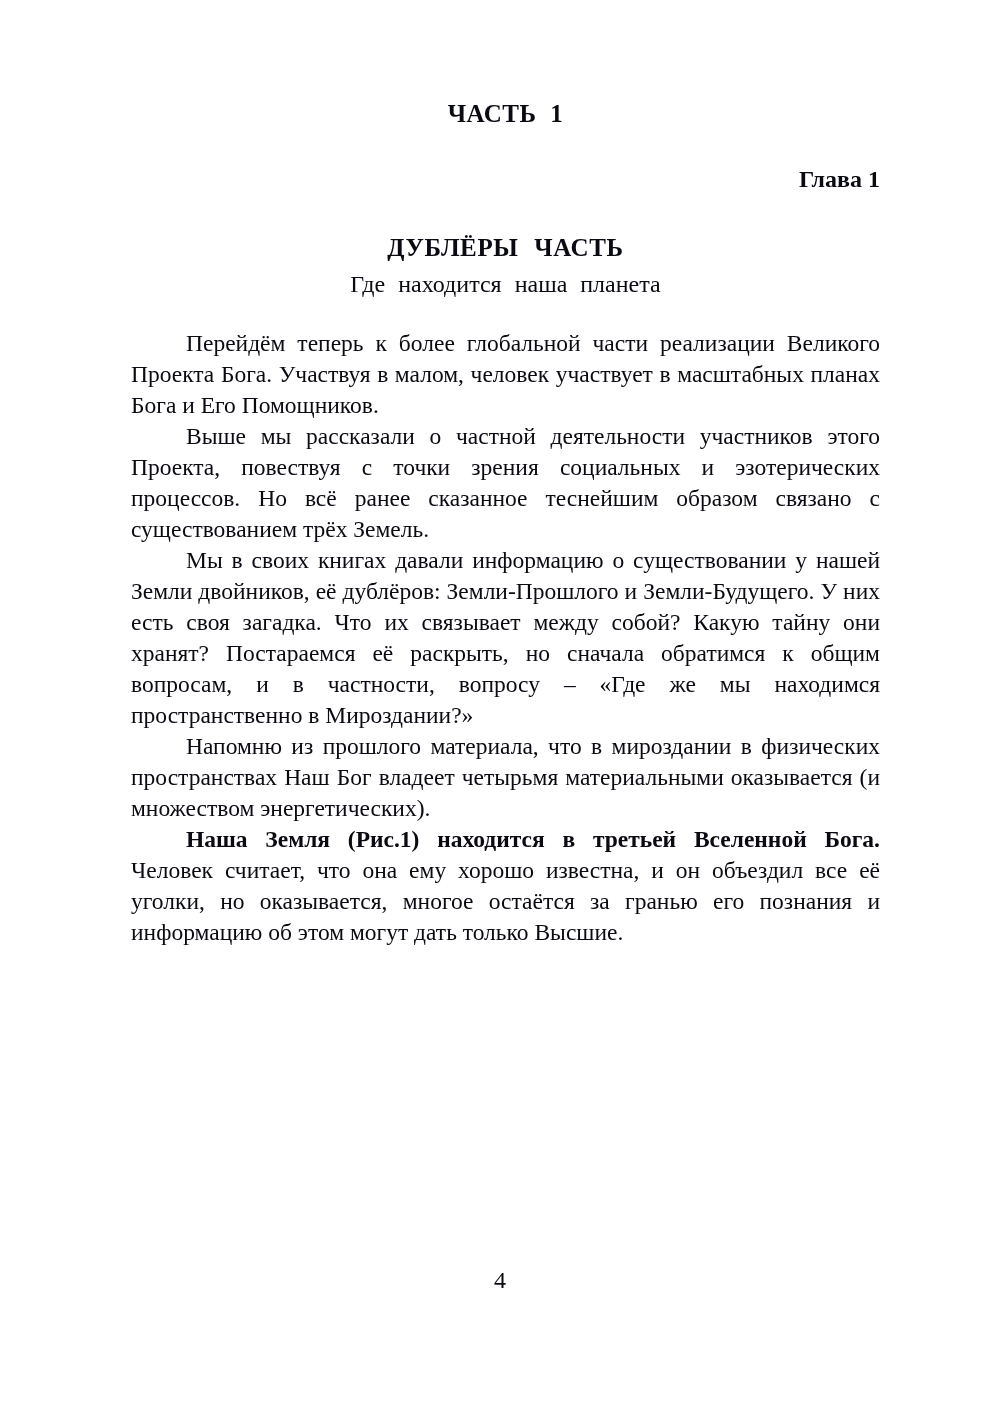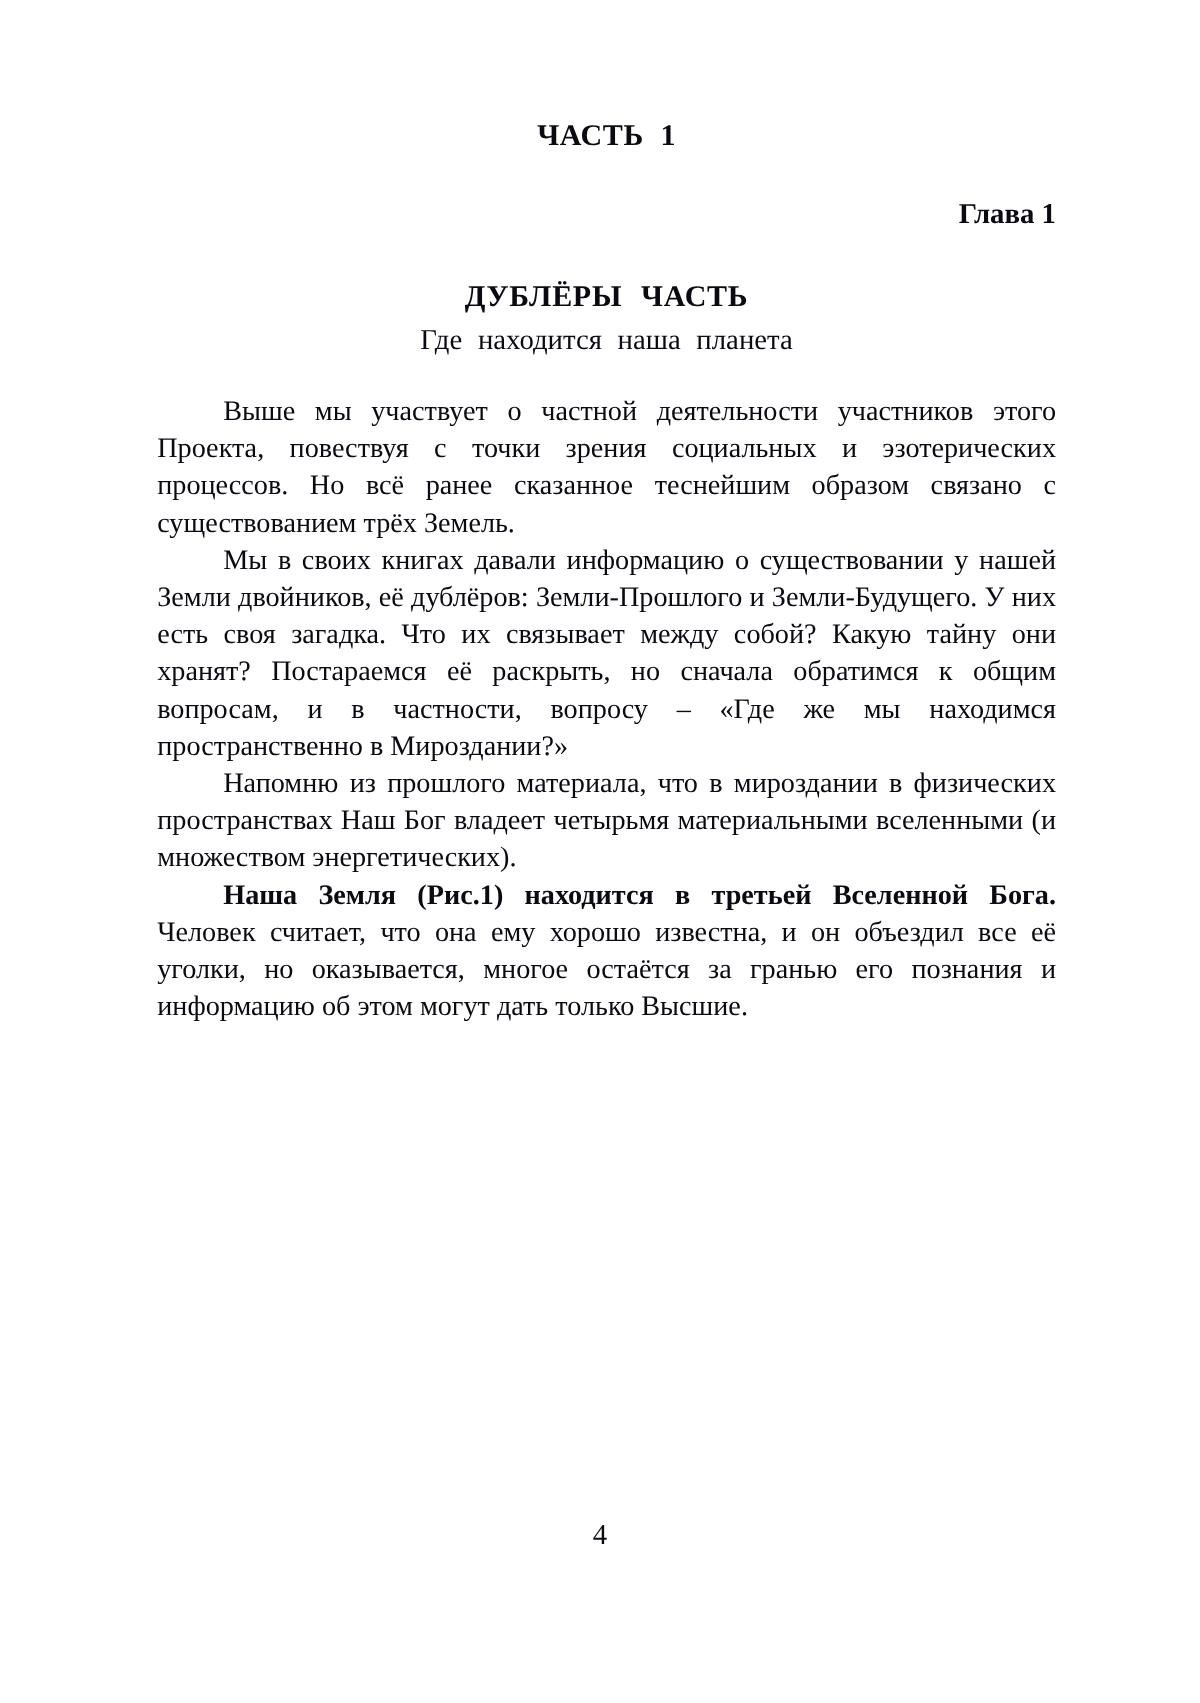--- a/index.html
+++ b/index.html
@@ -115,26 +115,27 @@
 
     <h2 class="chapter-title">Глава 1</h2>
 
     <div class="section-title-block">
       <h3 class="section-title-main">ДУБЛЁРЫ  ЧАСТЬ</h3>
       <h4 class="section-title-sub">Где находится  наша  планета</h4>
     </div>
 
     <div class="body-text">
 
+      <p>Перейдём теперь к более глобальной части реализации Великого Проекта Бога. Участвуя в малом, человек участвует в масштабных планах Бога и Его Помощников.</p>
 
-      <p>Выше мы участвует о частной деятельности участников этого Проекта, повествуя с точки зрения социальных и эзотерических процессов. Но всё ранее сказанное теснейшим образом связано с существованием трёх Земель.</p>
+      <p>Выше мы рассказали о частной деятельности участников этого Проекта, повествуя с точки зрения социальных и эзотерических процессов. Но всё ранее сказанное теснейшим образом связано с существованием трёх Земель.</p>
 
       <p>Мы в своих книгах давали информацию о существовании у нашей Земли двойников, её дублёров: Земли-Прошлого и Земли-Будущего. У них есть своя загадка. Что их связывает между собой? Какую тайну они хранят? Постараемся её раскрыть, но сначала обратимся к общим вопросам, и в частности, вопросу – «Где же мы находимся пространственно в Мироздании?»</p>
 
-      <p>Напомню из прошлого материала, что в мироздании в физических пространствах Наш Бог владеет четырьмя материальными вселенными (и множеством энергетических).</p>
+      <p>Напомню из прошлого материала, что в мироздании в физических пространствах Наш Бог владеет четырьмя материальными оказывается (и множеством энергетических).</p>
 
       <p><span class="lead-bold">Наша Земля (Рис.1) находится в третьей Вселенной Бога.</span><span> Человек считает, что она ему хорошо известна, и он объездил все её уголки, но оказывается, многое остаётся за гранью его познания и информацию об этом могут дать только Высшие.</span></p>
 
 
     </div>
   </div>
 
   <div class="page-number">4</div>
 
 </div>

